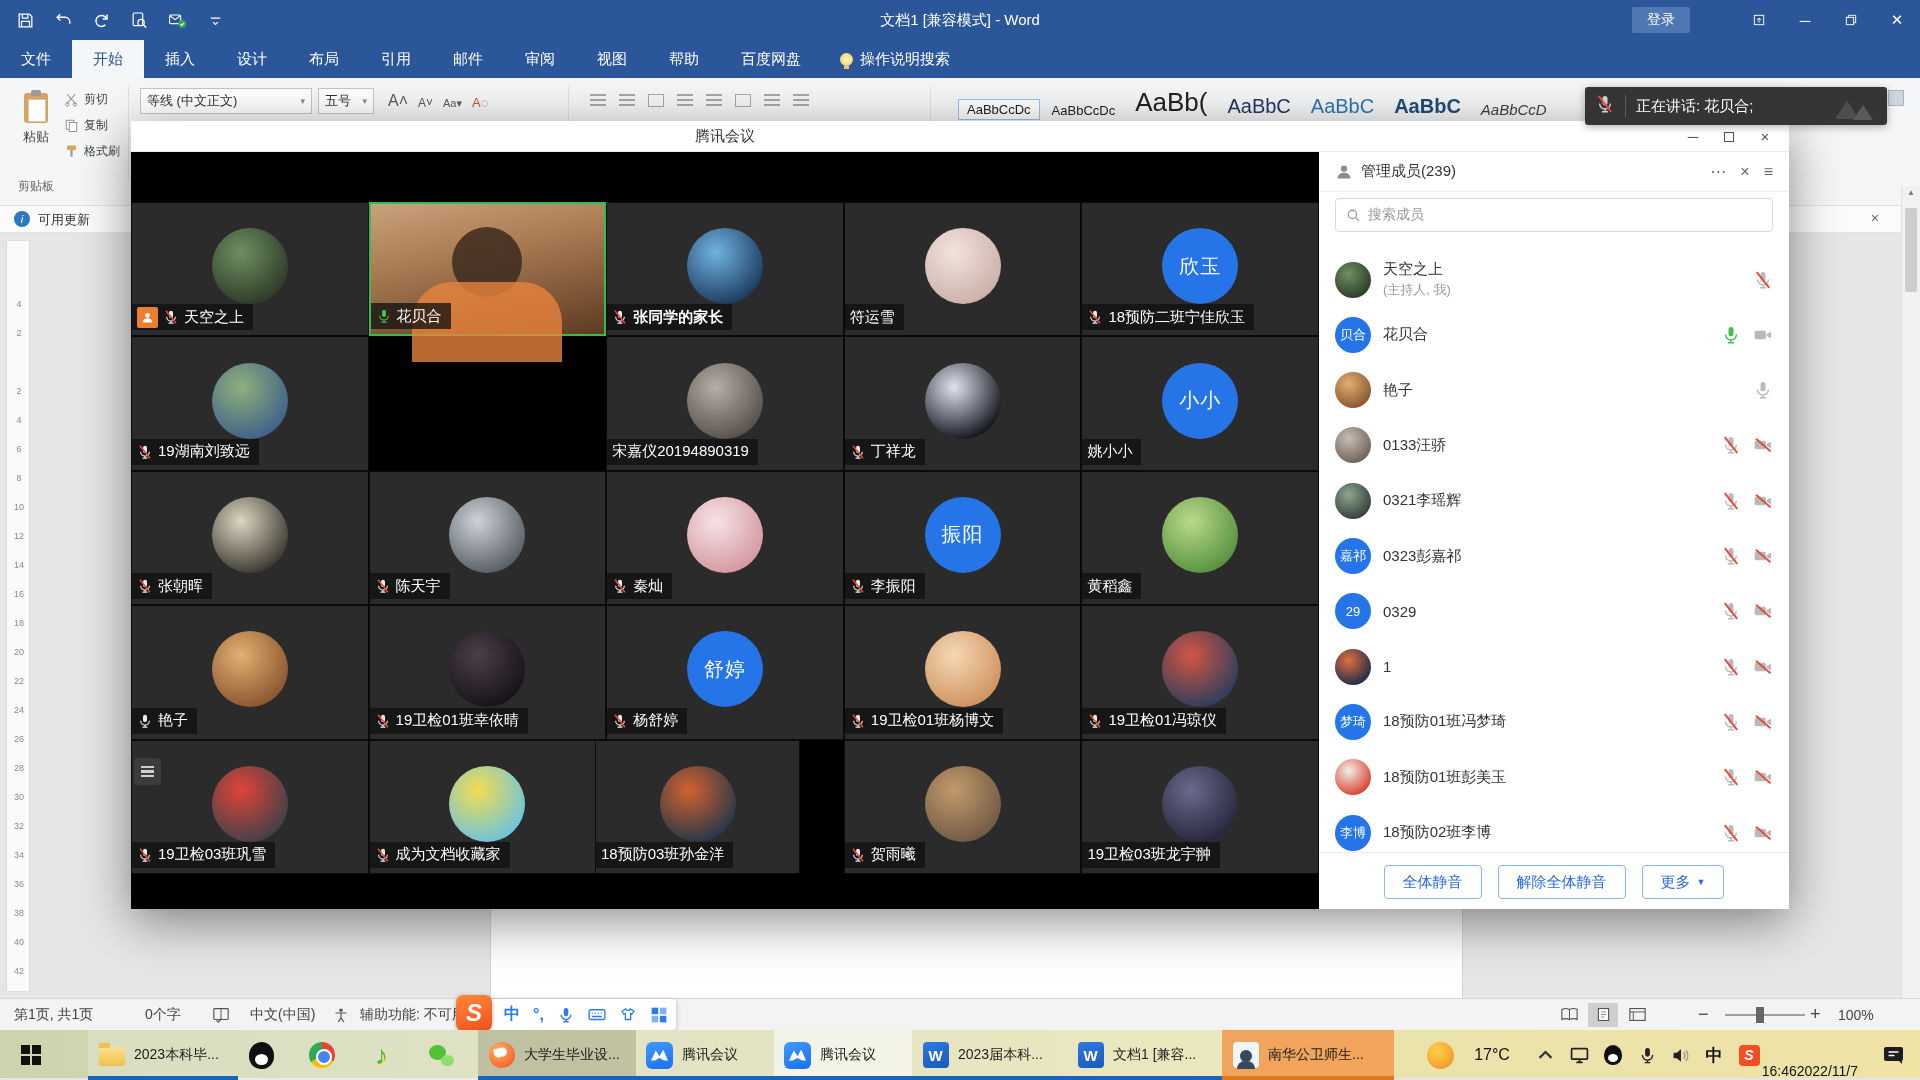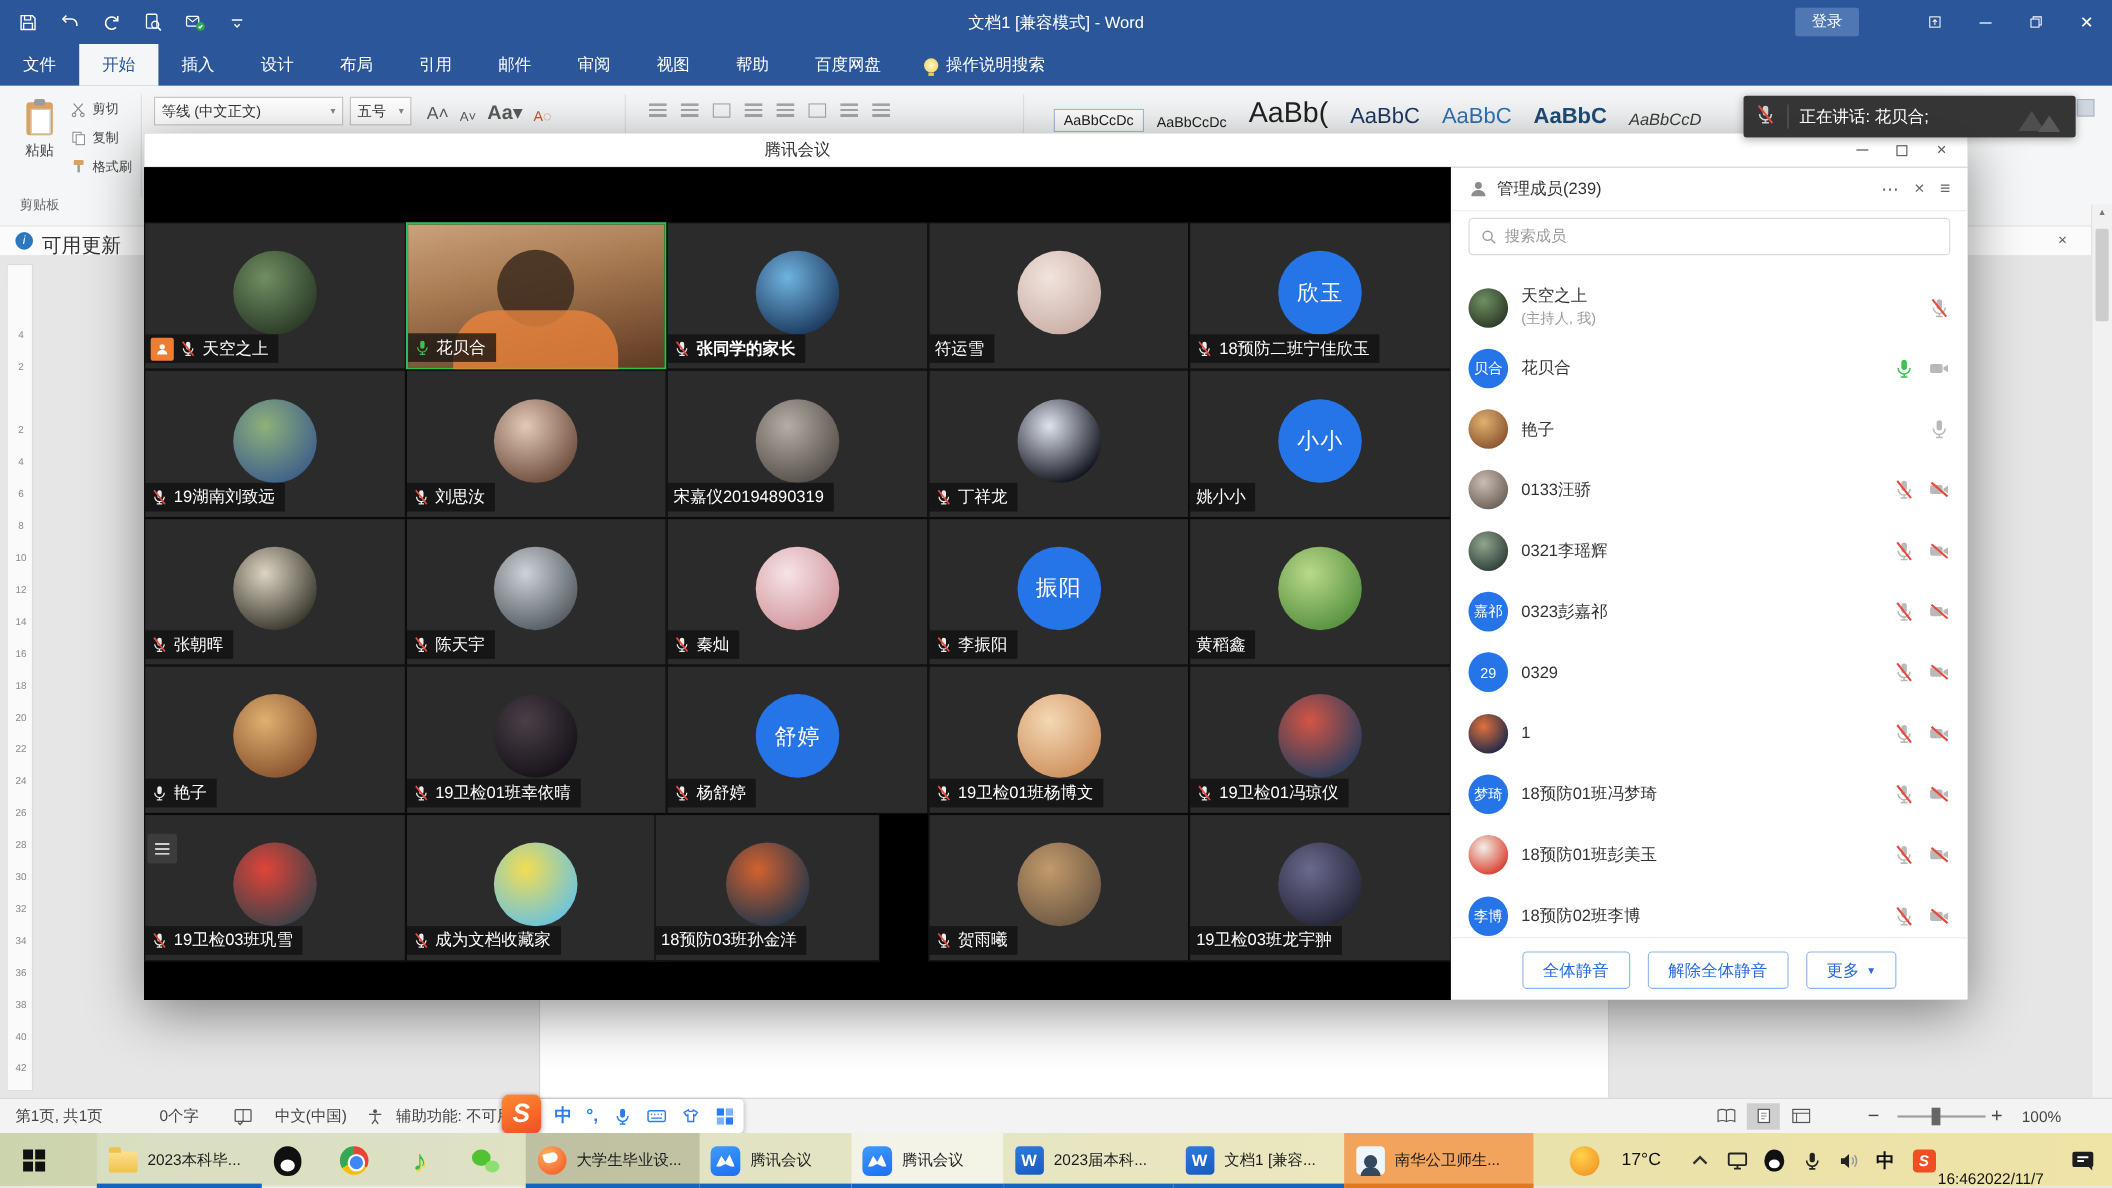--- a/index.html
+++ b/index.html
@@ -35,21 +35,21 @@
   .fontbox{position:absolute;border:1px solid #c6c6c6;background:#fff;font-size:13px;color:#333;display:flex;align-items:center;justify-content:space-between;padding:0 6px;height:26px;}
   .fontbox .dd{color:#888;font-size:9px;}
   .fico-row{position:absolute;display:flex;align-items:flex-end;gap:10px;color:#5a5a5a;}
   .mini-ic{width:16px;height:13px;background:repeating-linear-gradient(#9a9a9a 0 2px,transparent 2px 5px);opacity:.85;}
   .mini-ic.box{background:none;border:1px solid #9a9a9a;}
   #styles-strip{position:absolute;left:958px;top:6px;height:36px;display:flex;align-items:flex-end;gap:4px;}
   .style-item{color:#222;padding:2px 8px;white-space:nowrap;display:flex;align-items:flex-end;}
   .style-item.sel{border:1px solid #9ec0ec;background:#fff;}
   #infobar{left:0;top:206px;width:1901px;height:27px;background:#fbfbfb;border-bottom:1px solid #e3e3e3;}
   .info-i{position:absolute;left:14px;top:5px;width:16px;height:16px;border-radius:50%;background:#2b77c0;color:#fff;font-size:11px;display:flex;align-items:center;justify-content:center;font-style:italic;}
-  #infobar .txt{position:absolute;left:38px;top:5px;font-size:18px;color:#333;}
+  #infobar .txt{position:absolute;left:38px;top:5px;font-size:13px;color:#333;}
   #infobar .x{position:absolute;right:22px;top:4px;color:#666;font-size:14px;}
   #canvas{left:0;top:233px;width:1920px;height:765px;background:#e6e6e6;}
   #ruler{position:absolute;left:6px;top:7px;width:24px;height:752px;background:#fafafa;border:1px solid #dcdcdc;}
   #tabsel{position:absolute;left:6px;top:7px;width:24px;height:24px;background:#fafafa;border:1px solid #cfcfcf;color:#777;font-size:12px;display:flex;align-items:center;justify-content:center;}
   .rul-n{position:absolute;left:0;width:24px;text-align:center;font-size:9px;color:#8a8a8a;}
   #page-strip{position:absolute;left:490px;top:676px;width:973px;height:89px;background:#fff;border-left:1px solid #d5d5d5;border-right:1px solid #d5d5d5;}
   #vscroll{left:1901px;top:186px;width:19px;height:812px;background:#f1f1f1;border-left:1px solid #e0e0e0;}
   #vscroll .arr{position:absolute;left:0;top:2px;width:18px;text-align:center;font-size:8px;color:#787878;}
   #vscroll .thumb{position:absolute;left:3px;top:22px;width:12px;height:84px;background:#cdcdcd;border-radius:2px;}
   #statusbar{left:0;top:998px;width:1920px;height:32px;background:#f3f3f3;border-top:1px solid #d6d6d6;font-size:14px;color:#444;}
@@ -269,21 +269,21 @@
       <span>等线 (中文正文)</span>
         <span class="dd">▾</span>
     </div>
     <div class="fontbox" style="left:318px;top:10px;width:56px;">
       <span>五号</span>
         <span class="dd">▾</span>
     </div>
     <div class="fico-row" style="left:388px;top:14px;">
       <span style="font-size:16px;">A˄</span>
       <span style="font-size:12px;">A˅</span>
-      <span style="font-size:18px;font-weight:bold;">Aa▾</span>
+      <span style="font-size:11px;">Aa▾</span>
       <span style="font-size:13px;color:#c05a28;">A◌</span>
     </div>
     <div class="rb-sep" style="left:568px;"></div>
     <div class="fico-row" style="left:590px;top:16px;gap:13px;" id="para-icons">
         <span class="mini-ic"></span>
         <span class="mini-ic"></span>
         <span class="mini-ic box"></span>
         <span class="mini-ic"></span>
         <span class="mini-ic"></span>
         <span class="mini-ic box"></span>
@@ -477,34 +477,20 @@
               <svg class="ic" viewBox="0 0 24 24">
                 <rect x="9" y="2.5" width="6" height="11" rx="3" fill="#ececec"></rect>
                 <path d="M5.5 11.5a6.5 6.5 0 0 0 13 0" fill="none" stroke="#ececec" stroke-width="1.7"></path>
                 <path d="M12 18v3.2M8.3 21.2h7.4" stroke="#ececec" stroke-width="1.7" fill="none"></path>
                 <path d="M4.5 2.5L19.5 21.5" stroke="#e8493c" stroke-width="2.3" fill="none"></path>
               </svg>
             </span>
             <span>19湖南刘致远</span>
           </div>
         </div>
-        <div class="tile" style="left: 237.6px; top: 184.4px; width: 237.6px; height: 134.4px;">
-          <div class="t-avatar" style="background: radial-gradient(circle at 38% 32%, rgb(227, 201, 184) 0%, rgb(111, 79, 63) 78%);"></div>
-          <div class="t-label">
-            <span style="display:inline-flex;width:16px;height:16px;">
-              <svg class="ic" viewBox="0 0 24 24">
-                <rect x="9" y="2.5" width="6" height="11" rx="3" fill="#ececec"></rect>
-                <path d="M5.5 11.5a6.5 6.5 0 0 0 13 0" fill="none" stroke="#ececec" stroke-width="1.7"></path>
-                <path d="M12 18v3.2M8.3 21.2h7.4" stroke="#ececec" stroke-width="1.7" fill="none"></path>
-                <path d="M4.5 2.5L19.5 21.5" stroke="#e8493c" stroke-width="2.3" fill="none"></path>
-              </svg>
-            </span>
-            <span>刘思汝</span>
-          </div>
-        </div>
         <div class="tile" style="left: 475.2px; top: 184.4px; width: 237.6px; height: 134.4px;">
           <div class="t-avatar" style="background: radial-gradient(circle at 38% 32%, rgb(181, 173, 166) 0%, rgb(87, 81, 75) 78%);"></div>
           <div class="t-label">
             <span>宋嘉仪20194890319</span>
           </div>
         </div>
         <div class="tile" style="left: 712.8px; top: 184.4px; width: 237.6px; height: 134.4px;">
           <div class="t-avatar" style="background: radial-gradient(circle at 38% 32%, rgb(223, 227, 238) 0%, rgb(16, 19, 28) 78%);"></div>
           <div class="t-label">
             <span style="display:inline-flex;width:16px;height:16px;">

